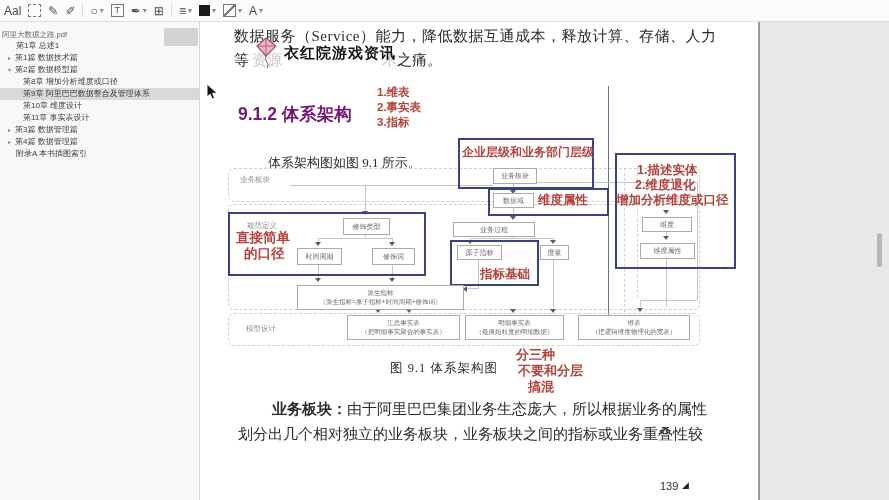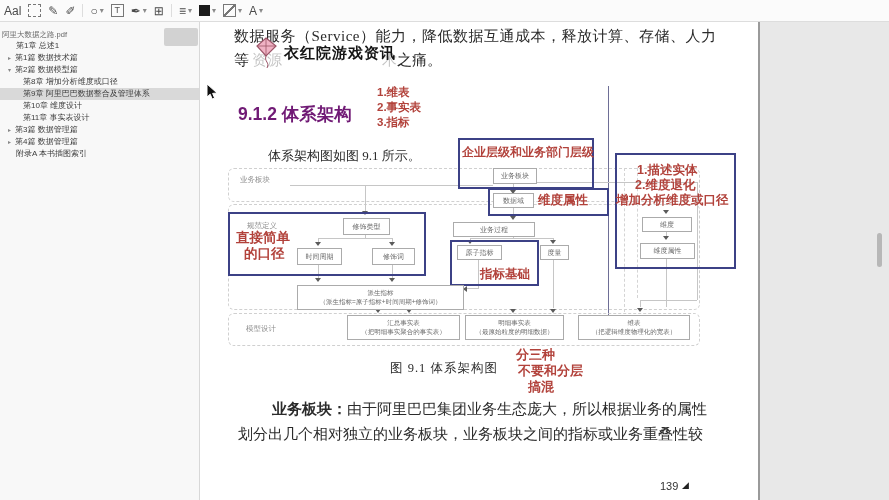--- a/index.html
+++ b/index.html
@@ -134,21 +134,21 @@
         <line x1="12" y1="2" x2="12" y2="20" stroke="#9c5568" stroke-width="0.8"></line>
         <line x1="3" y1="10" x2="22" y2="10" stroke="#9c5568" stroke-width="0.8"></line>
         <path d="M12,20 C10,26 16,26 13,32" fill="none" stroke="#9c5568" stroke-width="1"></path>
       </svg>
       <div class="wmtext" style="left:84px;top:22px;">衣红院游戏资讯</div>
 
       <div class="st" style="left:38px;top:80px;font-size:17.5px;font-weight:bold;font-family:'Liberation Sans',sans-serif;color:#701a75;">9.1.2  体系架构</div>
       <div class="rt" style="left:177px;top:63px;font-size:11.5px;">1.维表</div>
       <div class="rt" style="left:177px;top:78px;font-size:11.5px;">2.事实表</div>
       <div class="rt" style="left:177px;top:93px;font-size:11.5px;">3.指标</div>
-      <div class="st" style="left:68px;top:125px;font-size:13px;">体系架构图如图 9.1 所示。</div>
+      <div class="st" style="left:68px;top:132px;font-size:13px;">体系架构图如图 9.1 所示。</div>
 
       <div class="vline" style="left:408px;top:64px;height:244px;"></div>
 
       <div class="band" style="left:28px;top:146px;width:470px;height:32px;"></div>
       <div class="band" style="left:28px;top:182px;width:470px;height:104px;"></div>
       <div class="band" style="left:28px;top:291px;width:470px;height:31px;"></div>
       <div class="gl" style="left:40px;top:153px;">业务板块</div>
       <div class="gl" style="left:46px;top:302px;">模型设计</div>
 
       <div class="lnd" style="left:424px;top:146px;height:144px;"></div>

